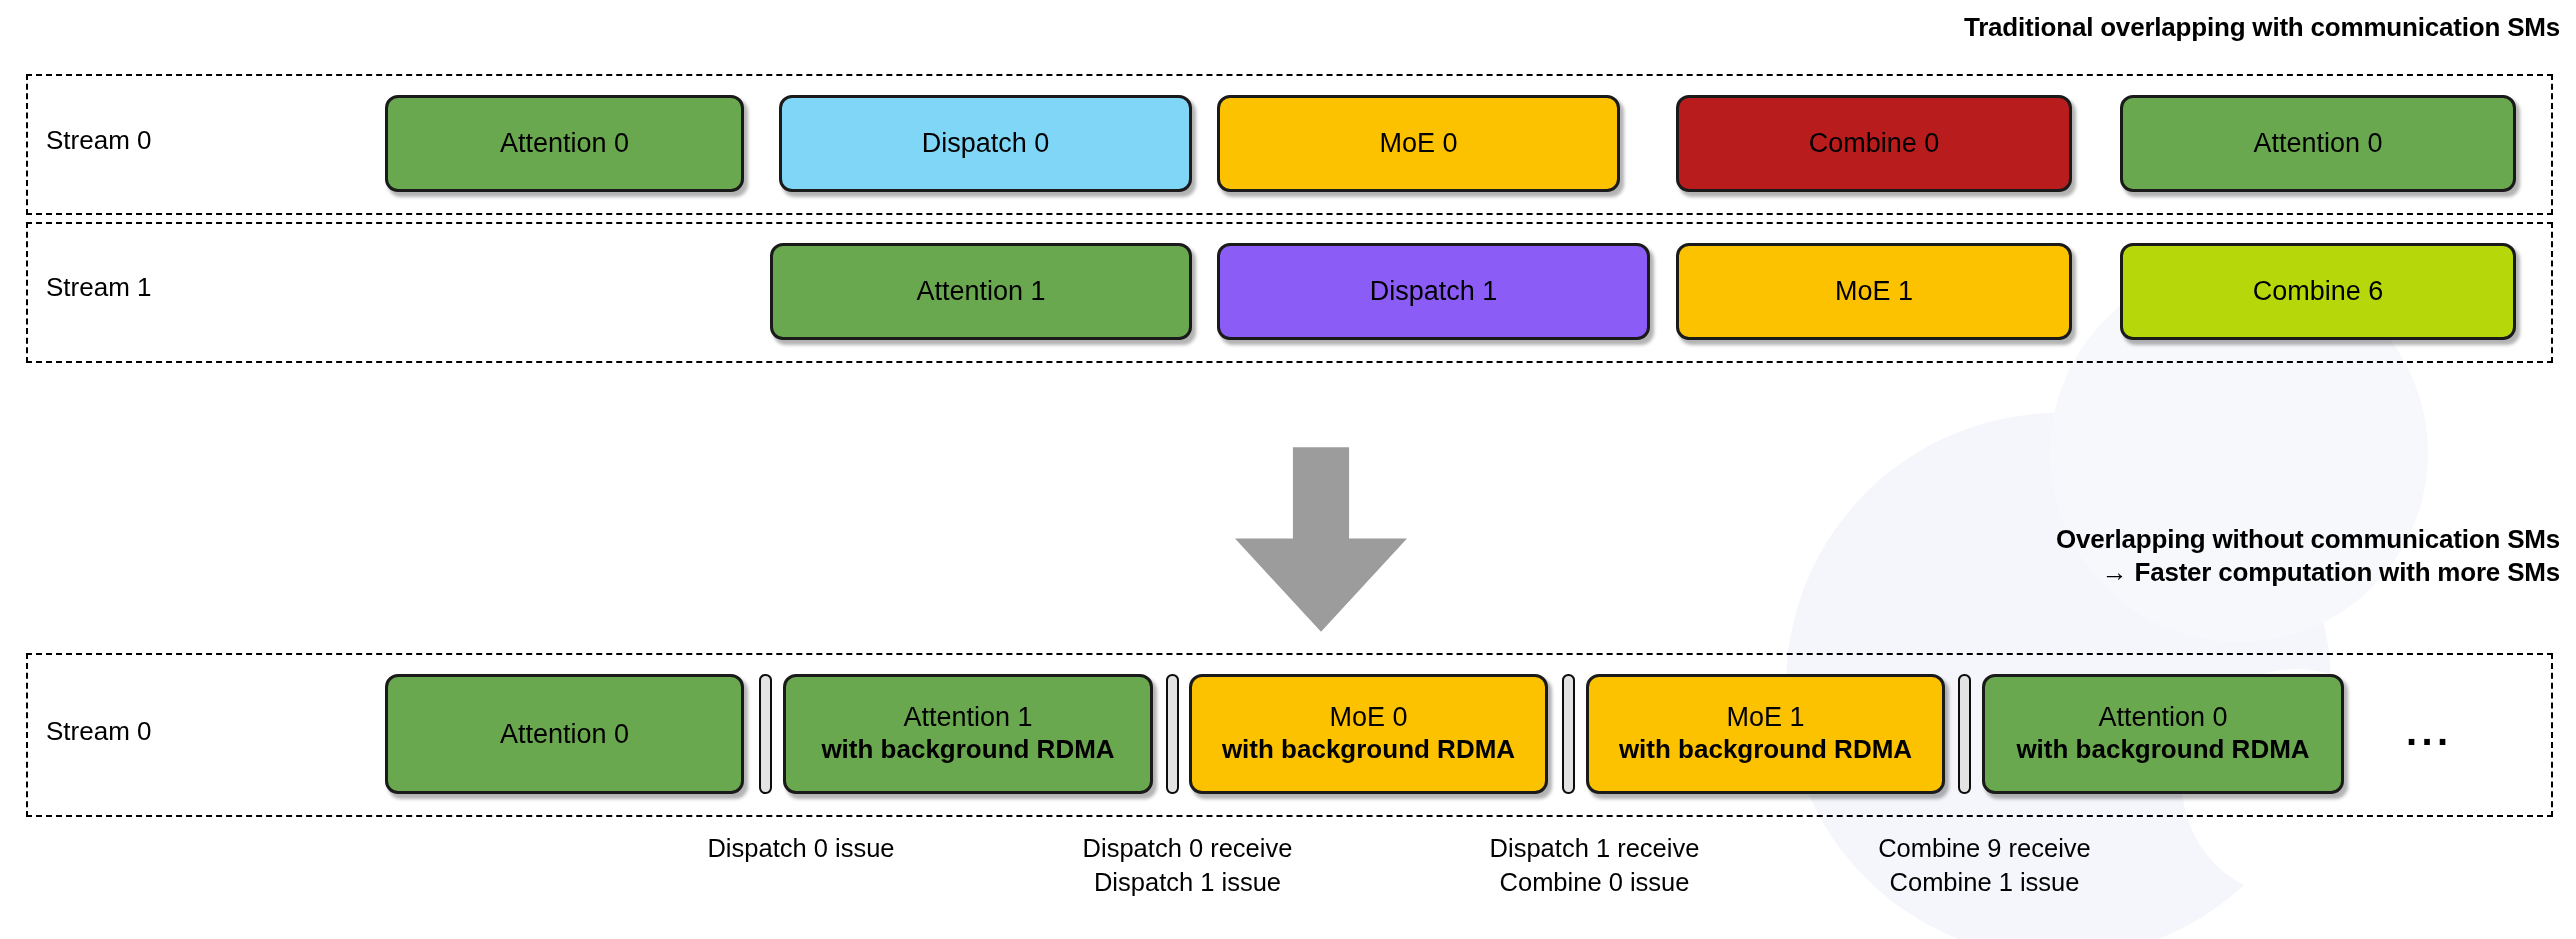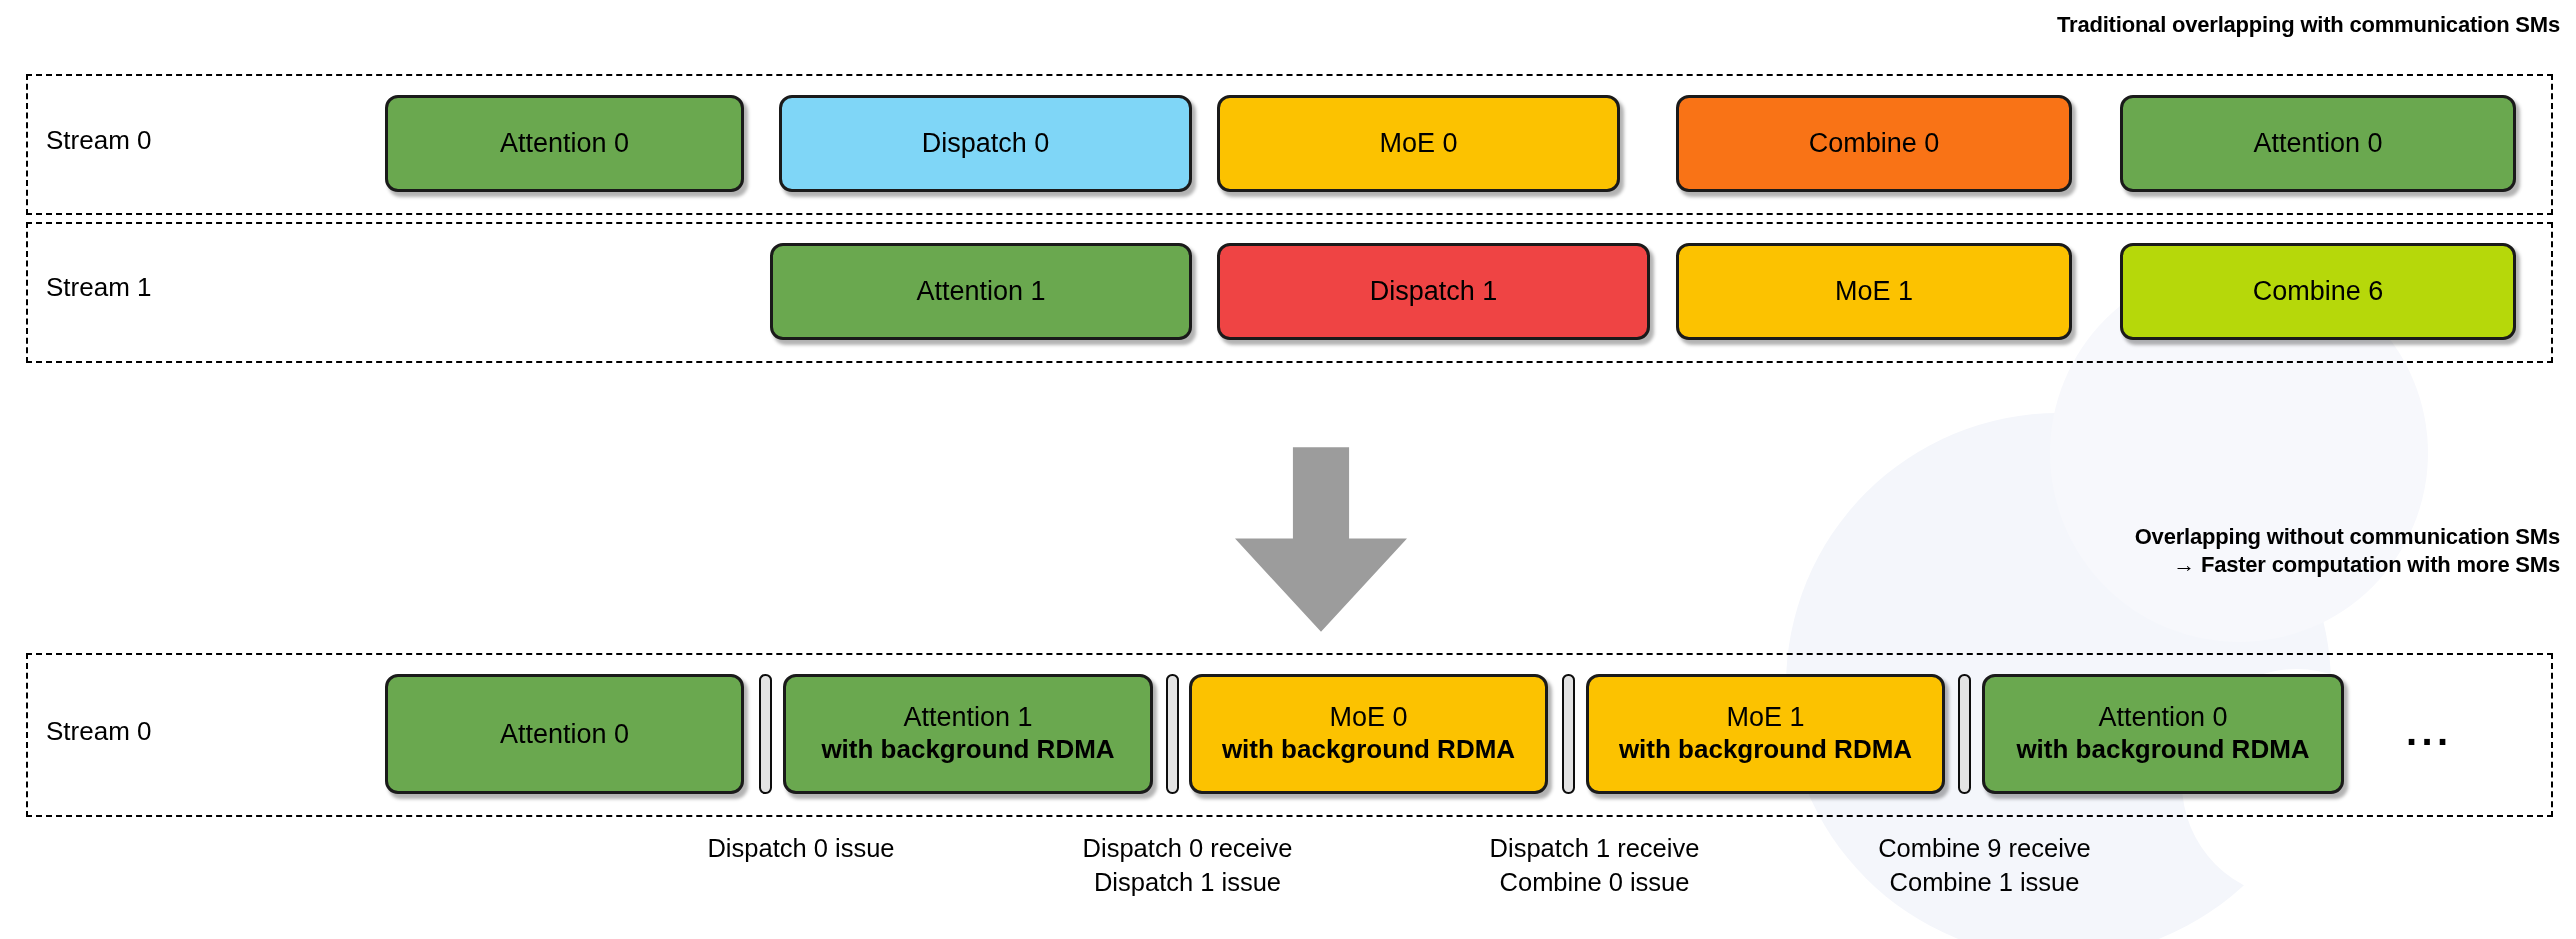--- a/index.html
+++ b/index.html
@@ -24,21 +24,21 @@
     pointer-events: none;
   }
   .wm1 { left: 1786px; top: 413px;  width: 545px; height: 545px; }
   .wm2 { left: 2050px; top: 264px;  width: 378px; height: 378px; background:#f7f8fc; }
   .wm3 { left: 2182px; top: 669px;  width: 229px; height: 229px; background:#ffffff; }
 
   
   .caption {
     position: absolute;
     font-weight: bold;
-    font-size: 22px;
+    font-size: 26px;
     line-height: 1.28;
     text-align: right;
     letter-spacing: -0.2px;
     white-space: pre-line;
   }
   #caption-top    { right: 16px; top: 10.6px; }
   #caption-bottom { right: 16px; top: 523px; }
 
   
   .lane {
@@ -163,30 +163,30 @@
 <div id="dynamic-layer">
     <div class="block row-top" style="left: 385px; width: 359px; background: rgb(106, 168, 79);">
       <div class="title">Attention 0</div>
     </div>
     <div class="block row-top" style="left: 779px; width: 413px; background: rgb(127, 214, 247); text-align: right;">
       <div class="title">Dispatch 0</div>
     </div>
     <div class="block row-top" style="left: 1217px; width: 403px; background: rgb(252, 194, 0);">
       <div class="title">MoE 0</div>
     </div>
-    <div class="block row-top" style="left: 1676px; width: 396px; background: #f97316;">
+    <div class="block row-top" style="left: 1676px; width: 396px; background: #b91c1c;">
       <div class="title">Combine 0</div>
     </div>
     <div class="block row-top" style="left: 2120px; width: 396px; background: rgb(106, 168, 79);">
       <div class="title">Attention 0</div>
     </div>
     <div class="block row-mid" style="left: 770px; width: 422px; background: rgb(106, 168, 79);">
       <div class="title">Attention 1</div>
     </div>
-    <div class="block row-mid" style="left: 1217px; width: 433px; background: #ef4444;">
+    <div class="block row-mid" style="left: 1217px; width: 433px; background: #8b5cf6;">
       <div class="title">Dispatch 1</div>
     </div>
     <div class="block row-mid" style="left: 1676px; width: 396px; background: rgb(252, 194, 0);">
       <div class="title">MoE 1</div>
     </div>
     <div class="block row-mid" style="left: 2120px; width: 396px; background: rgb(182, 216, 10);">
       <div class="title">Combine 6</div>
     </div>
     <div class="block row-bottom" style="left: 385px; width: 359px; background: rgb(106, 168, 79);">
       <div class="title">Attention 0</div>

